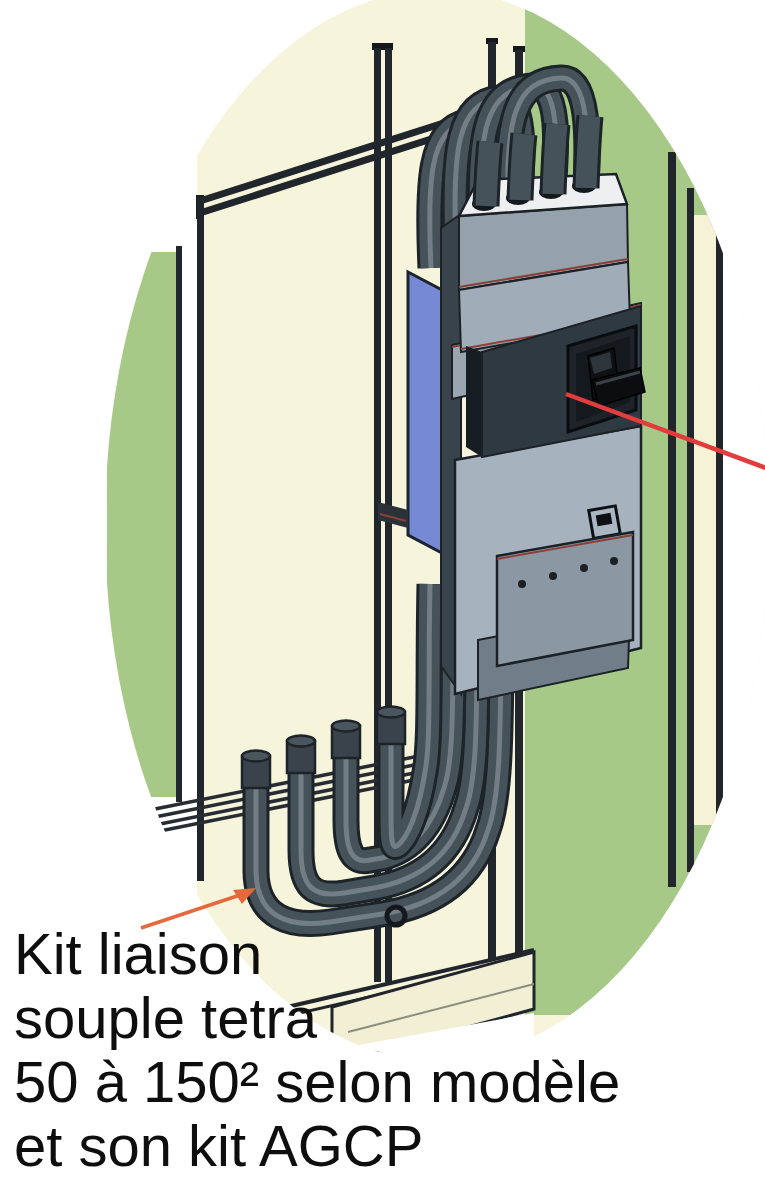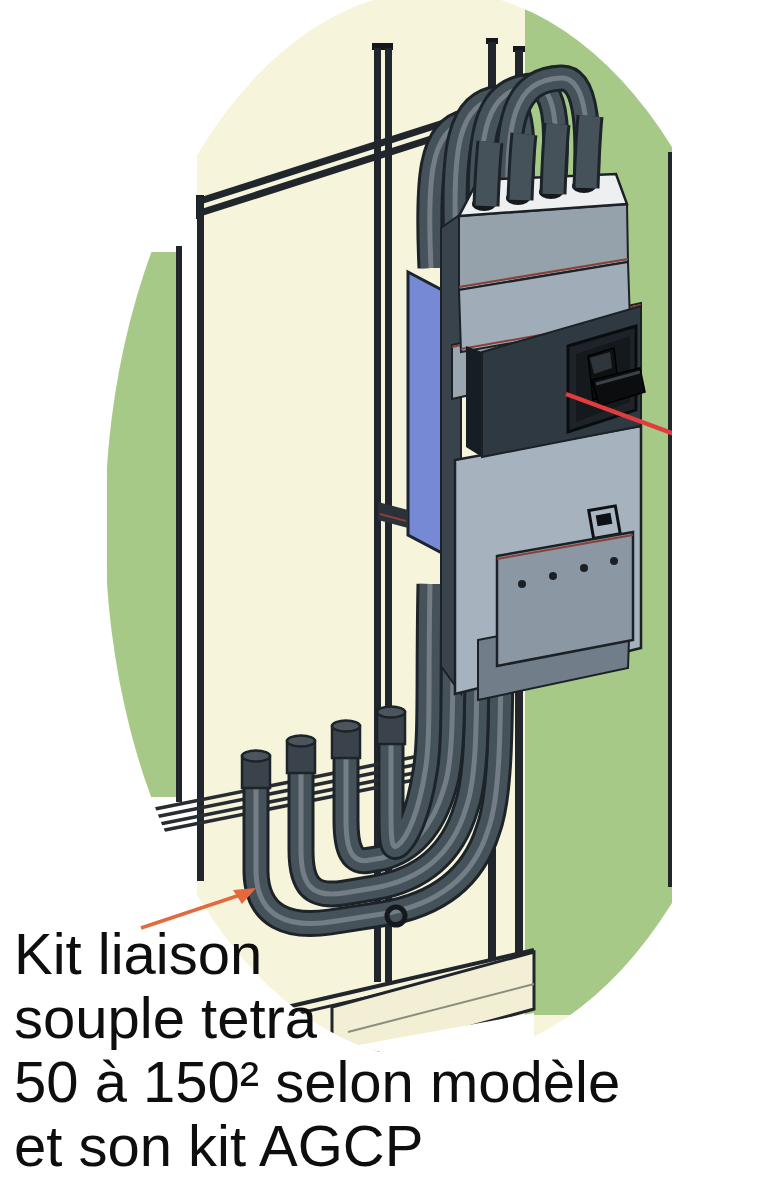--- a/index.html
+++ b/index.html
@@ -1,16 +1,16 @@
 <!DOCTYPE html>
 <html><head>
 <meta charset="utf-8">
 <style>
   html,body{margin:0;padding:0;background:#ffffff;}
-  #stage{position:relative;width:672px;height:1200px;background:#ffffff;overflow:hidden;
+  #stage{position:relative;width:765px;height:1200px;background:#ffffff;overflow:hidden;
          font-family:"Liberation Sans", sans-serif;}
   svg{display:block;}
   text.caption{font-family:"Liberation Sans", sans-serif;font-size:58px;fill:#0e0e0e;}
 </style>
 </head>
 <body>
 
 <div id="stage">
 <svg width="765" height="1200" viewBox="0 0 765 1200">
   <defs>

